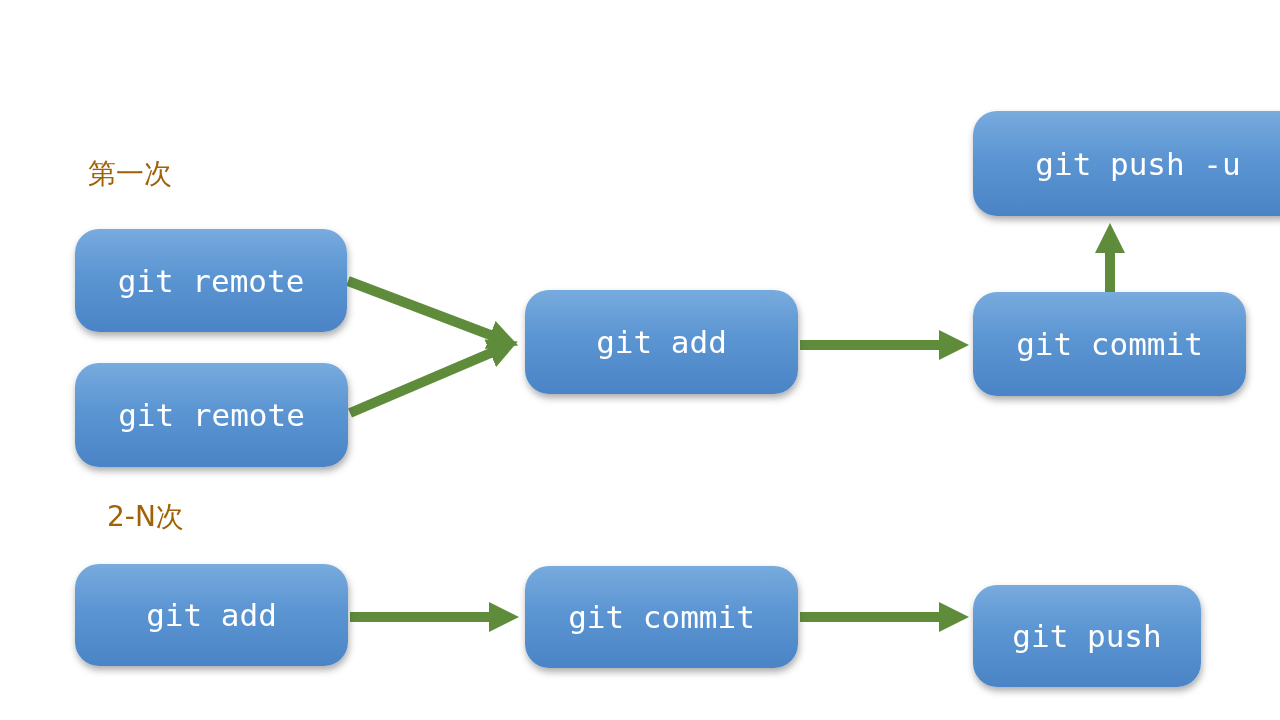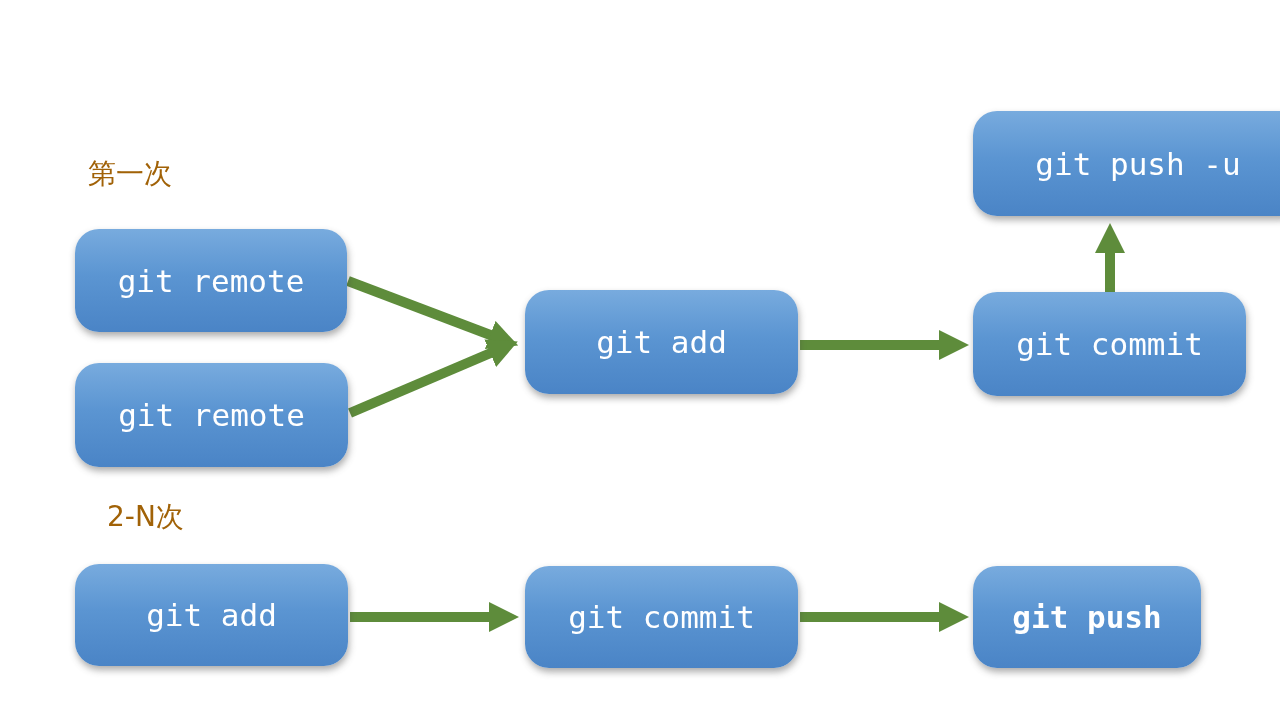--- a/index.html
+++ b/index.html
@@ -49,21 +49,21 @@
     font-size: 31px;
     white-space: nowrap;
   }
   .node-git-clone   { left: 75px;  top: 229px; width: 272px; height: 103px; }
   .node-git-remote  { left: 75px;  top: 363px; width: 273px; height: 104px; }
   .node-git-add-1   { left: 525px; top: 290px; width: 273px; height: 104px; }
   .node-git-commit-1{ left: 973px; top: 292px; width: 273px; height: 104px; }
   .node-git-push-u  { left: 973px; top: 111px; width: 330px; height: 105px; }
   .node-git-add-2   { left: 75px;  top: 564px; width: 273px; height: 102px; }
   .node-git-commit-2{ left: 525px; top: 566px; width: 273px; height: 102px; }
-  .node-git-push-2  { left: 973px; top: 566px; width: 228px; height: 102px; font-weight: bold; }
+  .node-git-push-2  { left: 973px; top: 585px; width: 228px; height: 102px; }
 
   svg.connectors {
     position: absolute;
     left: 0;
     top: 0;
     width: 1280px;
     height: 720px;
     pointer-events: none;
   }
   svg.connectors line {

